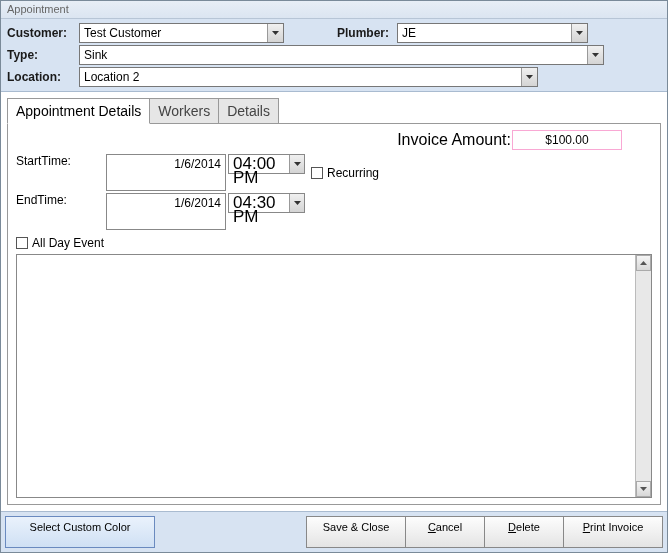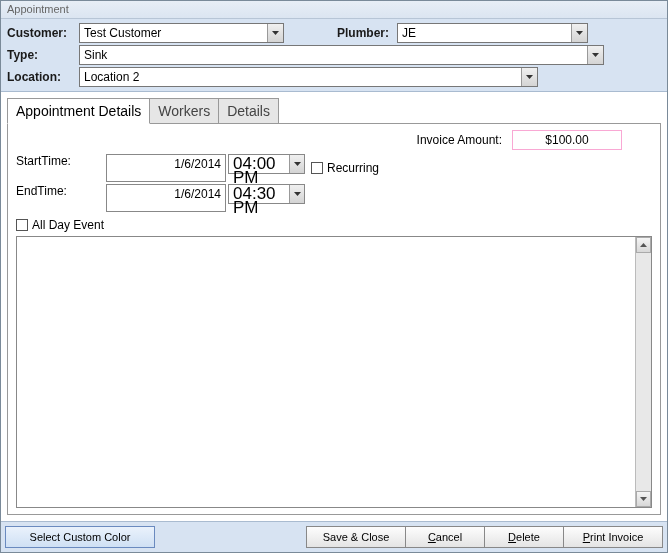--- a/index.html
+++ b/index.html
@@ -113,37 +113,37 @@
     flex-direction: column;
     overflow: hidden;
   }
   .inv-row {
     display: flex;
     align-items: center;
     justify-content: flex-end;
     margin-bottom: 4px;
     margin-right: 30px;
   }
-  .inv-label { font-size: 12px; margin-right: 10px; }
+  .inv-label { font-size: 16px; margin-right: 1px; }
   .inv-box {
     width: 110px;
     height: 20px;
     border: 1px solid #f9a8d4;
     text-align: center;
     line-height: 18px;
     font-size: 12px;
   }
   .time-row {
     display: flex;
     margin-bottom: 2px;
   }
   .time-label { width: 90px; font-size: 12px; }
   .datebox {
     width: 120px;
-    height: 28px;
+    height: 37px;
     border: 1px solid #888;
     text-align: right;
     padding: 2px 4px;
     line-height: 14px;
     font-size: 12px;
   }
   .timespin {
     display: flex;
     height: 20px;
     border: 1px solid #888;
@@ -206,21 +206,21 @@
   .scroll-thumb-top { position: absolute; top:0; left:0; right:0; }
   .scroll-thumb-bot { position: absolute; bottom:0; left:0; right:0; }
   .footer {
     background: #d7e3f2;
     border-top: 1px solid #a9bbd0;
     padding: 4px;
     display: flex;
     align-items: center;
   }
   .btn {
-    height: 22px;
+    height: 32px;
     padding: 0 8px;
     border: 1px solid #888;
     background: linear-gradient(#fdfdfd,#e4e4e4);
     font-size: 11px;
     line-height: 20px;
     text-align: center;
     cursor: default;
   }
   .btn.color {
     width: 150px;

